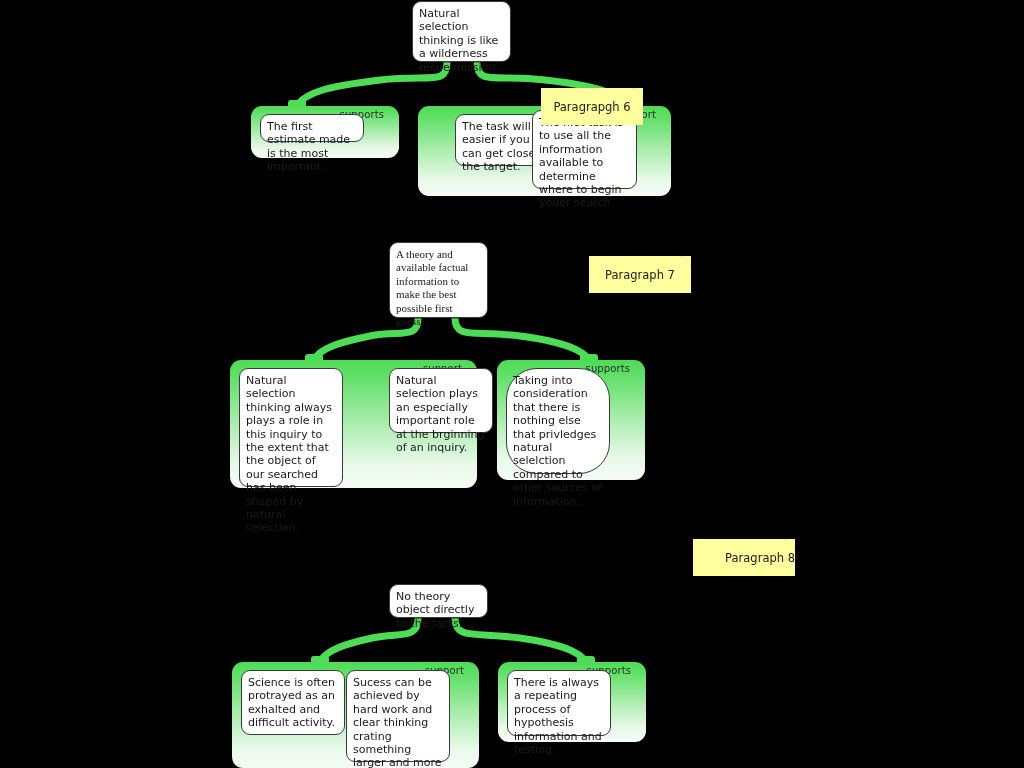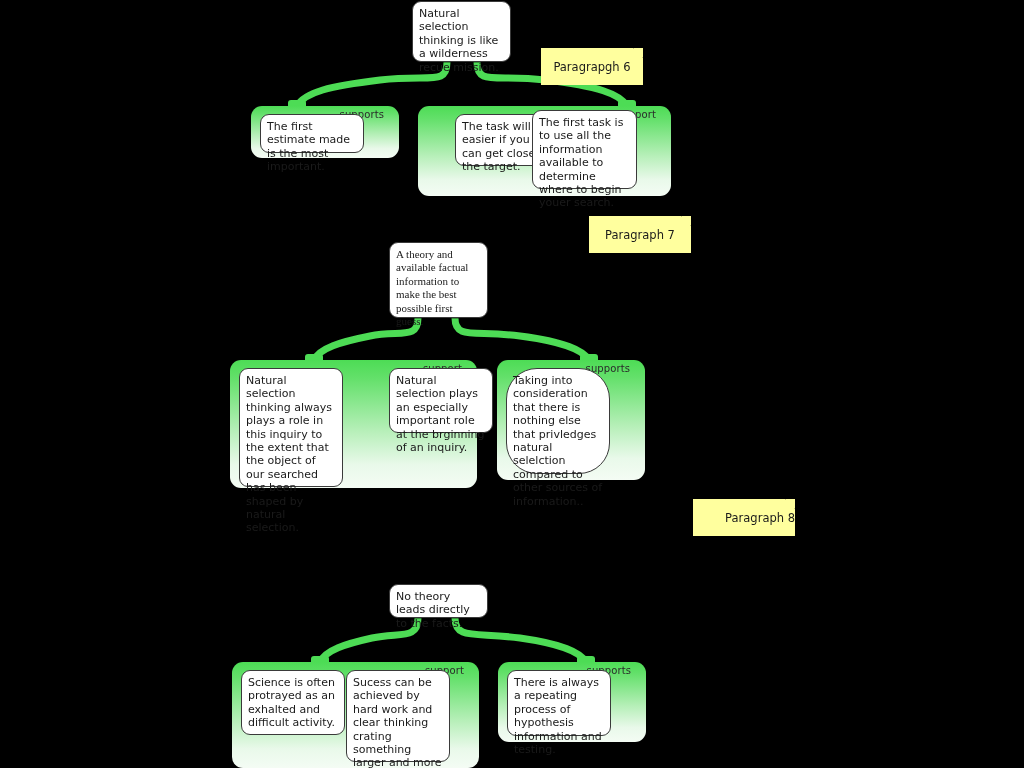--- a/index.html
+++ b/index.html
@@ -71,20 +71,21 @@
   .note {
     position: absolute;
     box-sizing: border-box;
     background: #ffff9e;
     color: #1b1b1b;
     font-size: 11.5px;
     display: flex;
     align-items: center;
     justify-content: center;
     z-index: 4;
+    margin-top: 40px;
   }
   .note .fold {
     position: absolute;
     top: 0;
     right: 0;
     width: 9px;
     height: 9px;
     background: #ffff9e;
     border-left: 1px solid #9a9a60;
     border-bottom: 1px solid #9a9a60;
@@ -122,21 +123,21 @@
 
   <div class="claim root" style="left:412px; top:1px; width:99px; height:61px;">Natural selection thinking is like a wilderness recue mission.</div>
 
   <div class="note" style="left:541px; top:48px; width:102px; height:37px;">
     <span class="fold"></span>
     <span class="note-text">Paragrapgh 6</span>
   </div>
 
   <div class="support-group" style="left:251px; top:106px; width:148px; height:52px;">
     <span class="group-label">supports</span>
-    <div class="claim" style="left:9px; top:8px; width:104px; height:39px;">The first estimate made is the most important.</div>
+    <div class="claim" style="left:9px; top:8px; width:104px; height:28px;">The first estimate made is the most important.</div>
   </div>
 
   <div class="support-group" style="left:418px; top:106px; width:253px; height:90px;">
     <span class="group-label">support</span>
     <div class="claim" style="left:9px; top:8px; width:104px; height:52px;margin-left:28px;">The task will be easier if you can get close to the target.</div>
     <div class="claim" style="left:114px; top:4px; width:105px; height:79px;">The first task is to use all the information available to determine where to begin youer search.</div>
   </div>
 
   <div class="note" style="left:589px; top:216px; width:102px; height:37px;">
     <span class="fold"></span>
@@ -154,21 +155,21 @@
   <div class="support-group" style="left:497px; top:360px; width:148px; height:120px;">
     <span class="group-label">supports</span>
     <div class="claim" style="left:9px; top:8px; width:104px; height:106px;border-radius:31px;">Taking into consideration that there is nothing else that privledges natural selelction compared to other sources of information..</div>
   </div>
 
   <div class="note" style="left:693px; top:499px; width:102px; height:37px;justify-content:flex-end;">
     <span class="fold"></span>
     <span class="note-text">Paragraph 8</span>
   </div>
 
-  <div class="claim root" style="left:389px; top:584px; width:99px; height:34px;">No theory leads directly to the facts.</div>
+  <div class="claim root" style="left:389px; top:584px; width:99px; height:34px;">No theory object directly to the facts.</div>
 
   <div class="support-group" style="left:232px; top:662px; width:247px; height:106px;">
     <span class="group-label">support</span>
     <div class="claim" style="left:9px; top:8px; width:104px; height:65px;">Science is often protrayed as an exhalted and difficult activity.</div>
     <div class="claim" style="left:114px; top:8px; width:104px; height:92px;">Sucess can be achieved by hard work and clear thinking crating something larger and more durable than yourself.</div>
   </div>
 
   <div class="support-group" style="left:498px; top:662px; width:148px; height:80px;">
     <span class="group-label">supports</span>
     <div class="claim" style="left:9px; top:8px; width:104px; height:66px;">There is always a repeating process of hypothesis information and testing.</div>

